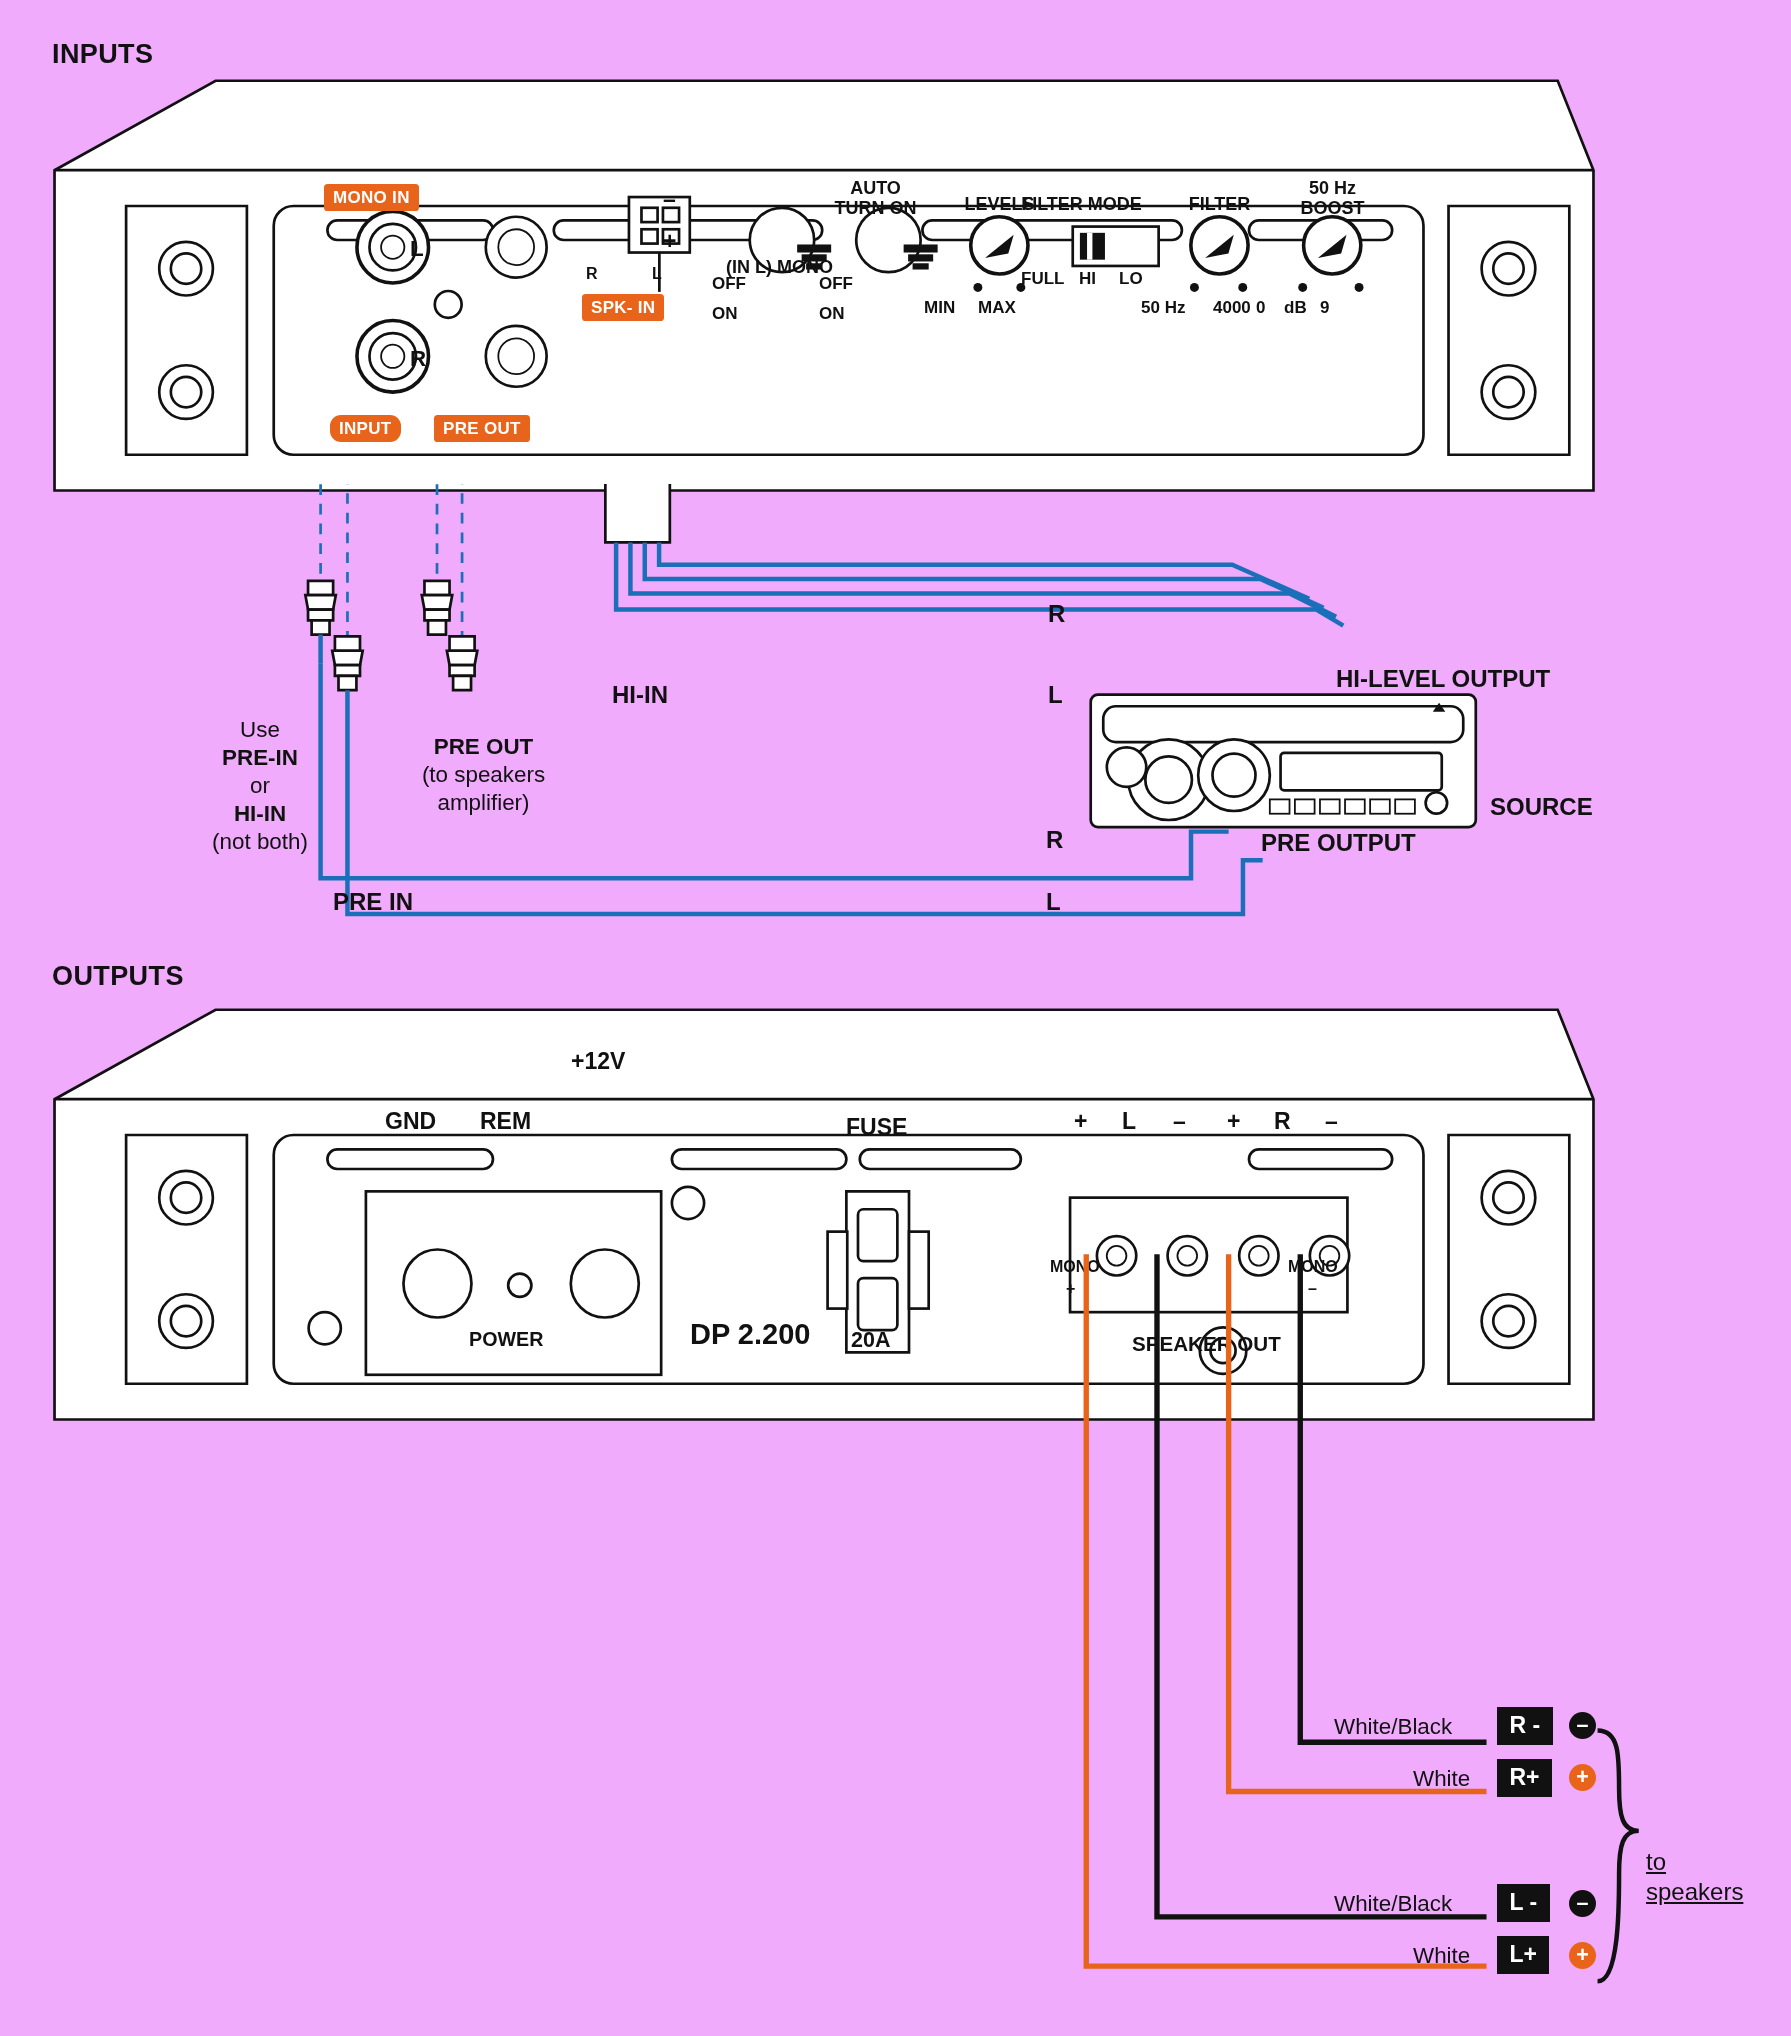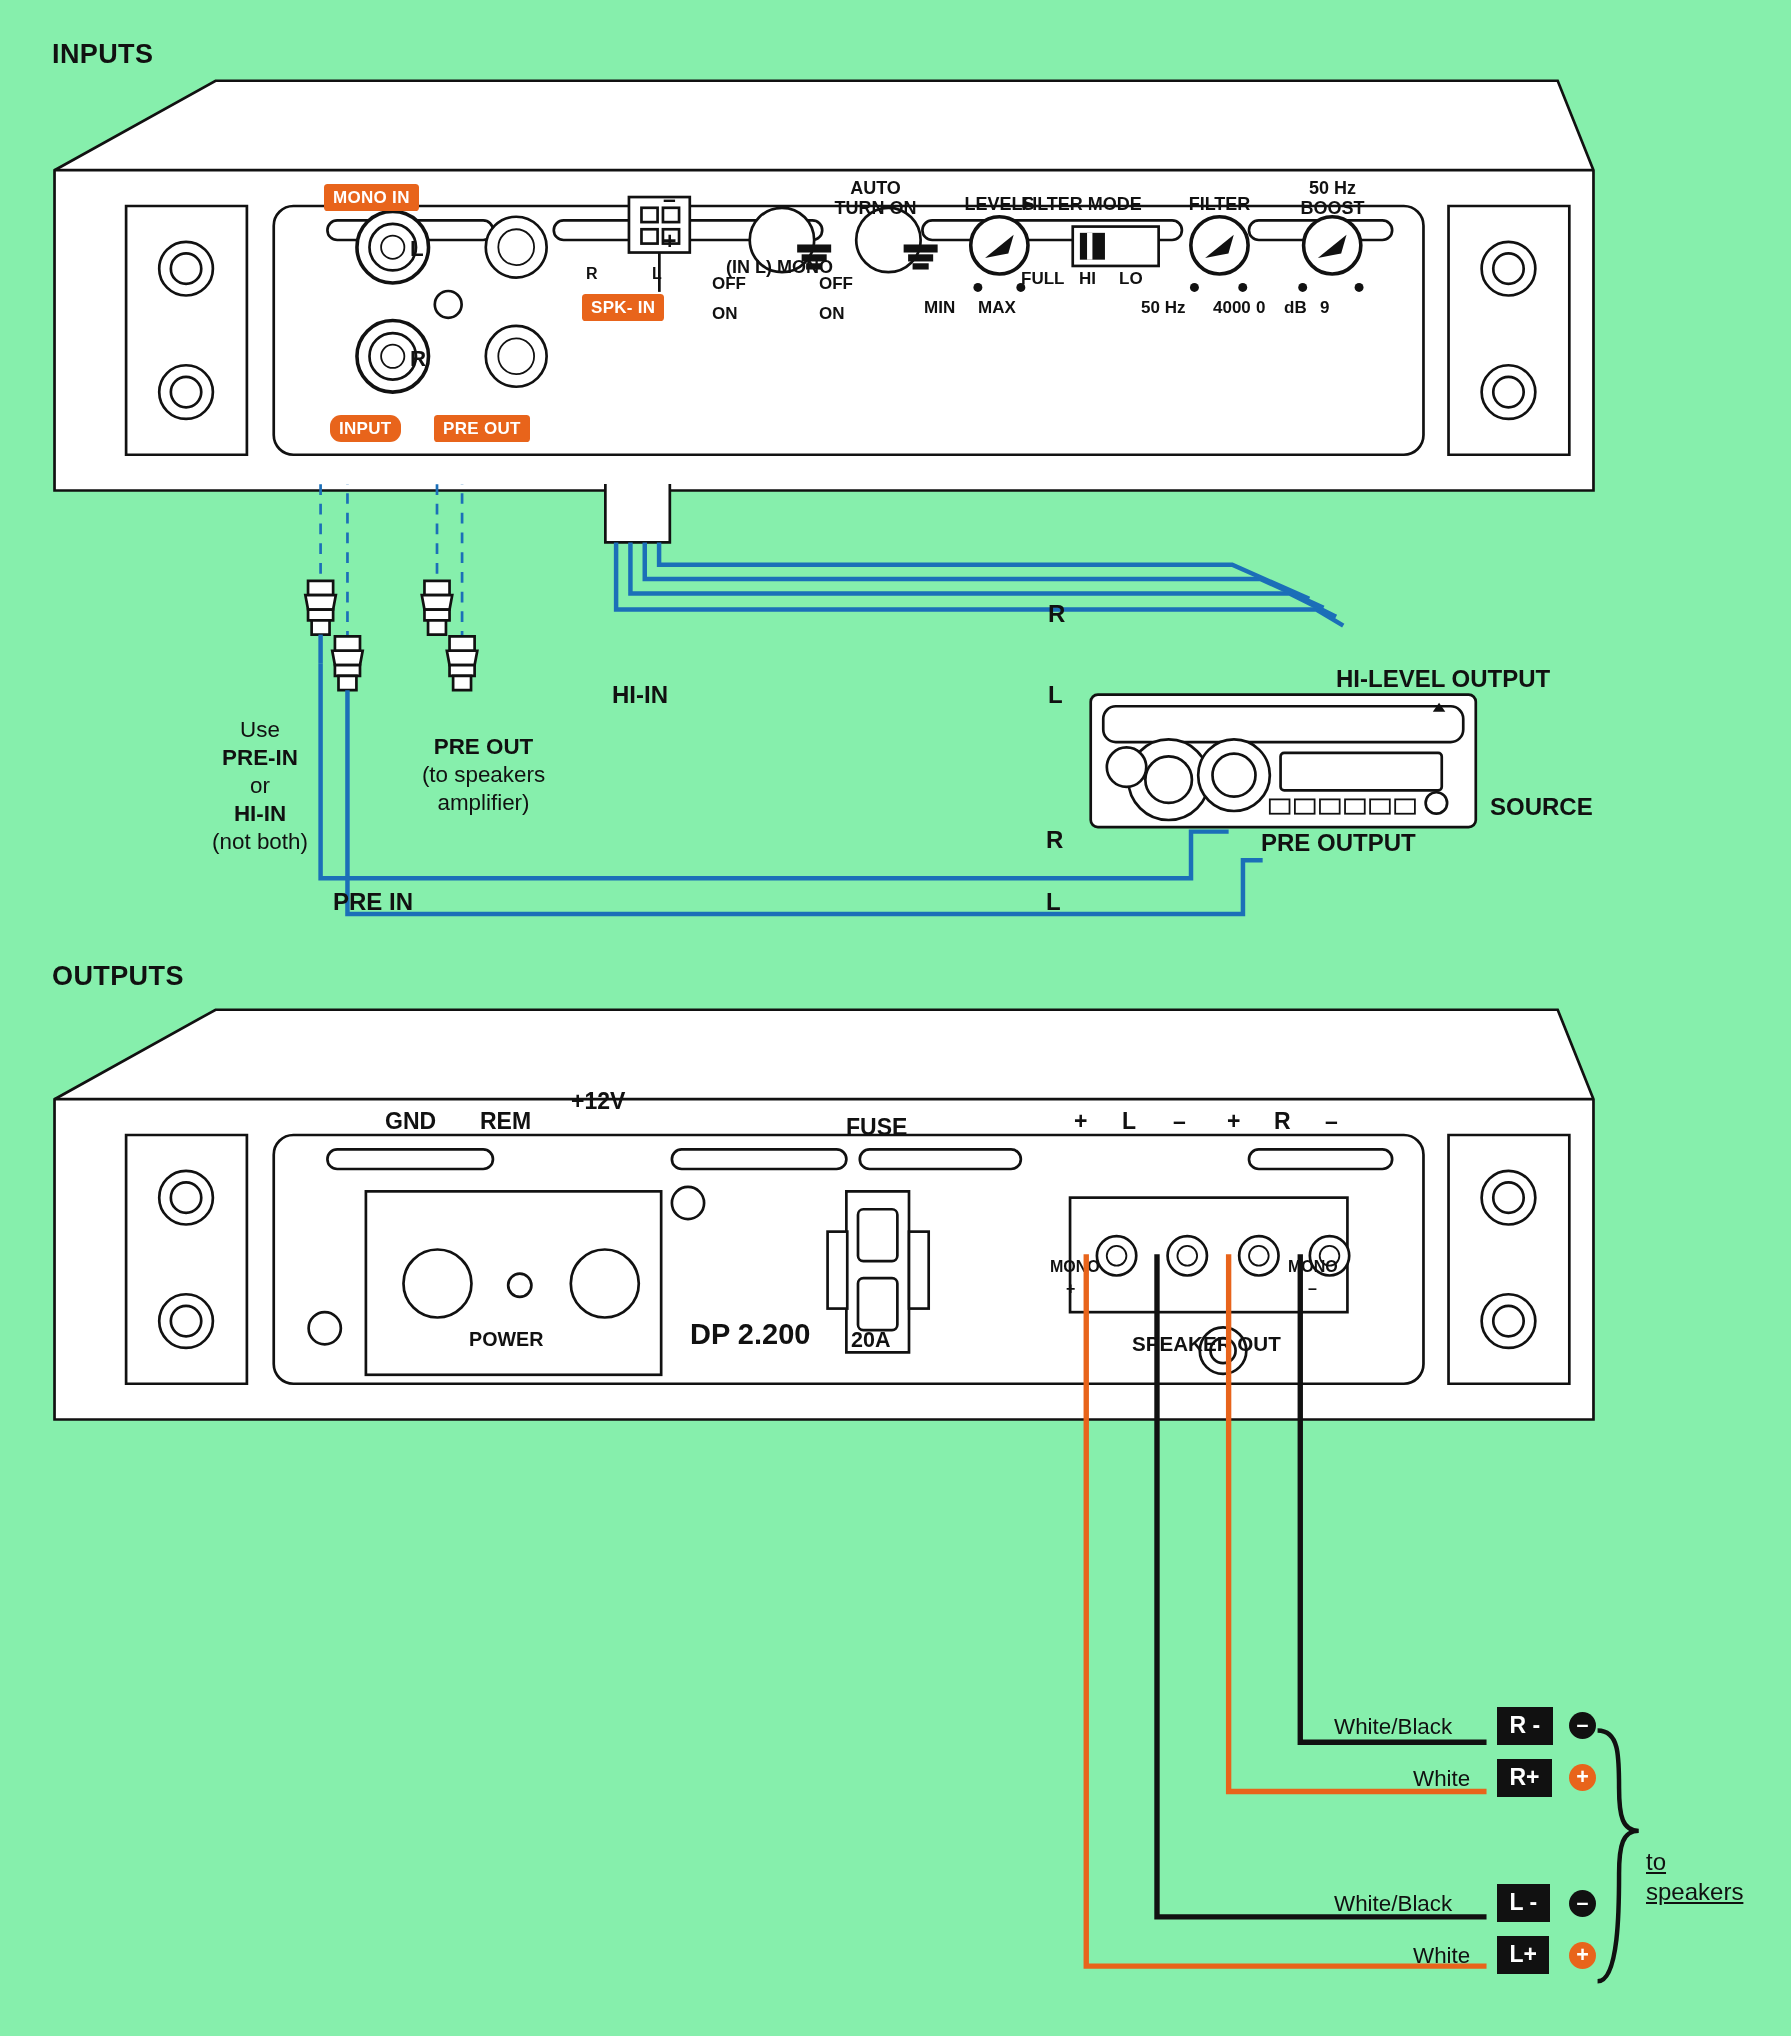--- a/index.html
+++ b/index.html
@@ -9,21 +9,21 @@
   }
   body {
     font-family: "Liberation Sans", sans-serif;
     color: #111111;
   }
   #page {
     position: relative;
     width: 1791px;
     height: 2037px;
     overflow: hidden;
-    background: #86efac;
+    background: #f0abfc;
   }
   .abs { position: absolute; }
   .lbl {
     font-weight: bold;
     white-space: nowrap;
   }
   .section-title {
     font-size: 27px;
     font-weight: bold;
     letter-spacing: 0.4px;
@@ -352,21 +352,21 @@
     <circle cx="1366" cy="287" r="22" fill="#ffffff" stroke="#111111" stroke-width="3"></circle>
     <circle cx="1366" cy="287" r="11" fill="#ffffff" stroke="#111111" stroke-width="2"></circle>
     <circle cx="1445" cy="287" r="22" fill="#ffffff" stroke="#111111" stroke-width="3"></circle>
     <circle cx="1445" cy="287" r="11" fill="#ffffff" stroke="#111111" stroke-width="2"></circle>
     <circle cx="1326" cy="393" r="26" fill="#ffffff" stroke="#111111" stroke-width="3"></circle>
     <circle cx="1326" cy="393" r="14" fill="#ffffff" stroke="#111111" stroke-width="3"></circle>
   </svg>
 
   <div class="abs lbl" style="left:385px; top:1108px; font-size:23px;">GND</div>
   <div class="abs lbl" style="left:480px; top:1108px; font-size:23px;">REM</div>
-  <div class="abs lbl" style="left:571px; top:1088px; font-size:23px;">+12V</div>
+  <div class="abs lbl" style="left:571px; top:1048px; font-size:23px;">+12V</div>
   <div class="abs lbl" style="left:469px; top:1328px; font-size:19.7px;">POWER</div>
 
   <div class="abs lbl" style="left:846px; top:1114px; font-size:23px;">FUSE</div>
   <div class="abs lbl" style="left:851px; top:1328px; font-size:21.5px;">20A</div>
 
   <div class="abs lbl" style="left:690px; top:1318px; font-size:29px;">DP 2.200</div>
 
   <div class="abs lbl" style="left:1074px; top:1108px; font-size:23px;">+</div>
   <div class="abs lbl" style="left:1122px; top:1108px; font-size:23px;">L</div>
   <div class="abs lbl" style="left:1173px; top:1108px; font-size:23px;">–</div>

